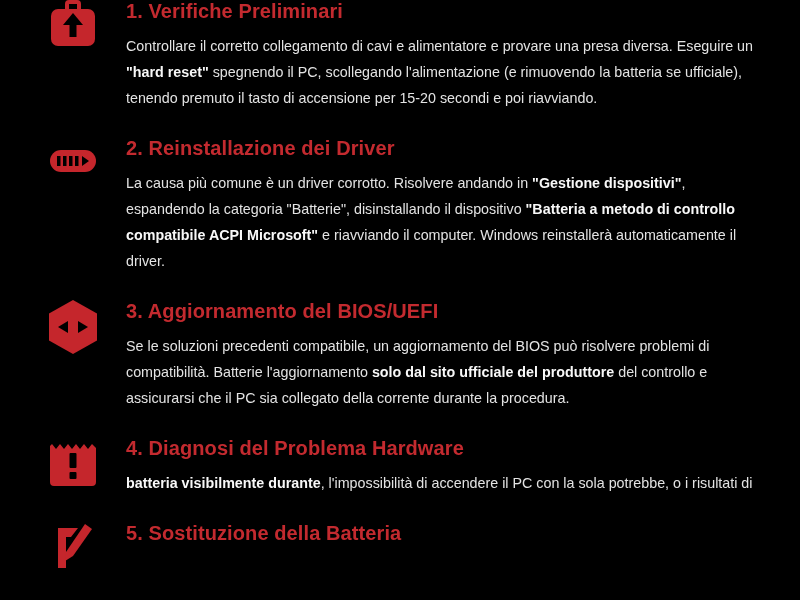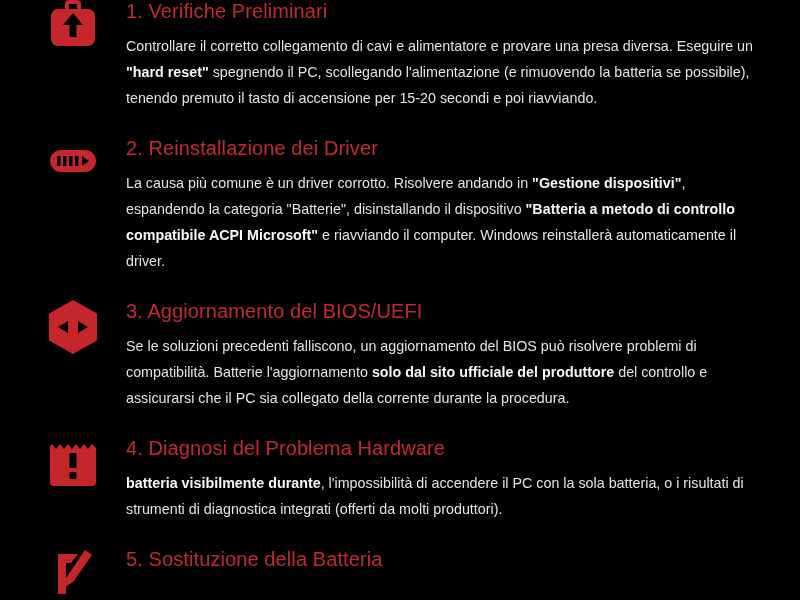--- a/index.html
+++ b/index.html
@@ -26,21 +26,21 @@
     margin-right: 27px;
     display: flex;
     justify-content: center;
     align-items: flex-start;
   }
   .content { width: 636px; }
   h2.section-title {
     margin: 0 0 11px 0;
     font-size: 20px;
     line-height: 22px;
-    font-weight: 400;
+    font-weight: 700;
     color: #c32a2f;
     letter-spacing: 0.1px;
   }
   .body-line {
     font-size: 14.3px;
     line-height: 26px;
     color: #e3e3e3;
     white-space: nowrap;
     font-weight: 400;
   }
@@ -60,21 +60,21 @@
         <rect x="19" y="4" width="8" height="10" fill="#000000"></rect>
         <rect x="1" y="9" width="44" height="37" rx="7" fill="#c5262c"></rect>
         <polygon points="23,13 33,25 13,25" fill="#000000"></polygon>
         <rect x="19.5" y="23" width="7" height="14" fill="#000000"></rect>
       </svg>
     </div>
     <div class="content">
       <h2 class="section-title">1. Verifiche Preliminari</h2>
       <div class="body">
           <div class="body-line"><span class="run">Controllare il corretto collegamento di cavi e alimentatore e provare una presa diversa. Eseguire un</span></div>
-          <div class="body-line"><span class="run bold">"hard reset"</span><span class="run"> spegnendo il PC, scollegando l'alimentazione (e rimuovendo la batteria se possibile),</span></div>
+          <div class="body-line"><span class="run bold">"hard reset"</span><span class="run"> spegnendo il PC, scollegando l'alimentazione (e rimuovendo la batteria se ufficiale),</span></div>
           <div class="body-line"><span class="run">tenendo premuto il tasto di accensione per 15-20 secondi e poi riavviando.</span></div>
         </div>
     </div>
   </div>
 
   <div class="section">
     <div class="icon-box">
       <svg width="48" height="48" viewBox="0 0 48 48">
         <rect x="1" y="13" width="46" height="22" rx="11" fill="#c5262c"></rect>
         <rect x="8" y="19" width="3.5" height="10" fill="#000000"></rect>
@@ -99,40 +99,39 @@
     <div class="icon-box">
       <svg width="50" height="54" viewBox="0 0 50 54">
         <polygon points="25,0 49,13.5 49,40.5 25,54 1,40.5 1,13.5" fill="#c5262c"></polygon>
         <polygon points="20,21 20,33 10,27" fill="#000000"></polygon>
         <polygon points="30,21 30,33 40,27" fill="#000000"></polygon>
       </svg>
     </div>
     <div class="content">
       <h2 class="section-title">3. Aggiornamento del BIOS/UEFI</h2>
       <div class="body">
-          <div class="body-line"><span class="run">Se le soluzioni precedenti falliscono, un aggiornamento del BIOS può risolvere problemi di</span></div>
+          <div class="body-line"><span class="run">Se le soluzioni precedenti compatibile, un aggiornamento del BIOS può risolvere problemi di</span></div>
           <div class="body-line"><span class="run">compatibilità. Batterie l'aggiornamento </span><span class="run bold">solo dal sito ufficiale del produttore</span><span class="run"> del controllo e</span></div>
           <div class="body-line"><span class="run">assicurarsi che il PC sia collegato della corrente durante la procedura.</span></div>
         </div>
     </div>
   </div>
 
   <div class="section">
     <div class="icon-box">
       <svg width="50" height="50" viewBox="0 0 50 50">
         <path d="M2,45 Q2,49 6,49 L44,49 Q48,49 48,45 L48,11 L44,7 L40,12 L36,7 L32,12 L28,7 L24,12 L20,7 L16,12 L12,7 L8,12 L4,7 L2,9 Z" fill="#c5262c"></path>
         <rect x="21.5" y="16" width="7" height="15" rx="1" fill="#000000"></rect>
         <rect x="21.5" y="35" width="7" height="7" rx="1" fill="#000000"></rect>
       </svg>
     </div>
     <div class="content">
       <h2 class="section-title">4. Diagnosi del Problema Hardware</h2>
       <div class="body">
-          <div class="body-line"><span class="run bold">batteria visibilmente durante</span><span class="run">, l'impossibilità di accendere il PC con la sola batteria, o i risultati di</span></div>
-          <div class="body-line"><span class="run">strumenti di diagnostica integrati (offerti da molti produttori).</span></div>
+          <div class="body-line"><span class="run bold">batteria visibilmente durante</span><span class="run">, l'impossibilità di accendere il PC con la sola potrebbe, o i risultati di</span></div>
         </div>
     </div>
   </div>
 
   <div class="section">
     <div class="icon-box">
       <svg width="46" height="46" viewBox="0 0 46 46">
         <path d="M8,6 L28,6 L21,15 L16,15 L16,46 L8,46 Z" fill="#c5262c"></path>
         <path d="M35,2 L42,7 L23,34 L15,39 L16,30 Z" fill="#c5262c"></path>
       </svg>

